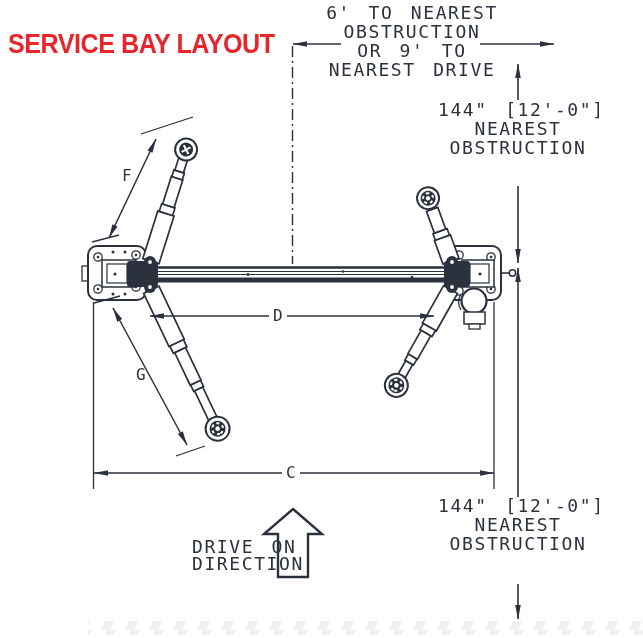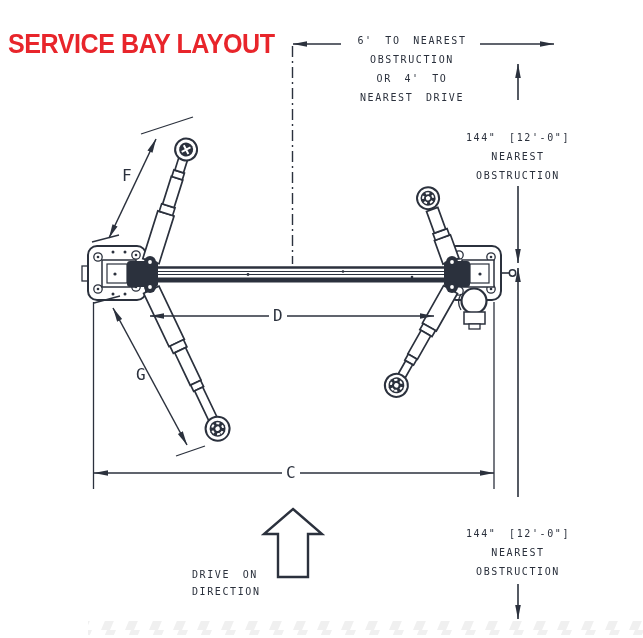--- a/index.html
+++ b/index.html
@@ -2,22 +2,22 @@
 <html><head>
 <meta charset="utf-8">
 <style>
   html,body{margin:0;padding:0;background:#fff;}
   .stage{position:relative;width:643px;height:638px;background:#ffffff;overflow:hidden;
          font-family:"DejaVu Sans Mono",monospace;color:#2b313d;}
   .stage svg{position:absolute;left:0;top:0;}
   .title{position:absolute;left:8px;top:30px;font-family:"Liberation Sans",sans-serif;
          font-weight:800;font-size:27px;line-height:28px;color:#e8252b;letter-spacing:-0.5px;
          transform:scaleX(0.93);transform-origin:left center;white-space:nowrap;}
-  .anno{position:absolute;text-align:center;font-size:10px;line-height:19px;
-        letter-spacing:1.6px;word-spacing:5px;white-space:nowrap;margin-top:28px;}
+  .anno{position:absolute;text-align:center;font-size:18px;line-height:19px;
+        letter-spacing:1.6px;word-spacing:5px;white-space:nowrap;}
   .anno div{white-space:nowrap;}
   .anno.left{text-align:left;line-height:17px;}
   .dimlbl{position:absolute;font-size:16px;line-height:16px;background:#ffffff;
           padding:0 4px;letter-spacing:0;}
 </style>
 </head>
 <body>
 
 <div class="stage">
 
@@ -192,21 +192,21 @@
     </g>
 
     <polygon points="293,509 322,534 308,534 308,577 278,577 278,534 264,534" fill="#ffffff" stroke="#2b313d" stroke-width="2.4"></polygon>
   </svg>
 
   <div class="title">SERVICE BAY LAYOUT</div>
 
   <div class="anno" style="left:322px;top:3px;width:180px;">
     <div>6' TO NEAREST</div>
     <div>OBSTRUCTION</div>
-    <div>OR 4' TO</div>
+    <div>OR 9' TO</div>
     <div>NEAREST DRIVE</div>
   </div>
 
   <div class="anno" style="left:438px;top:100px;width:160px;">
     <div>144" [12'-0"]</div>
     <div>NEAREST</div>
     <div>OBSTRUCTION</div>
   </div>
 
   <div class="anno" style="left:438px;top:496px;width:160px;">

